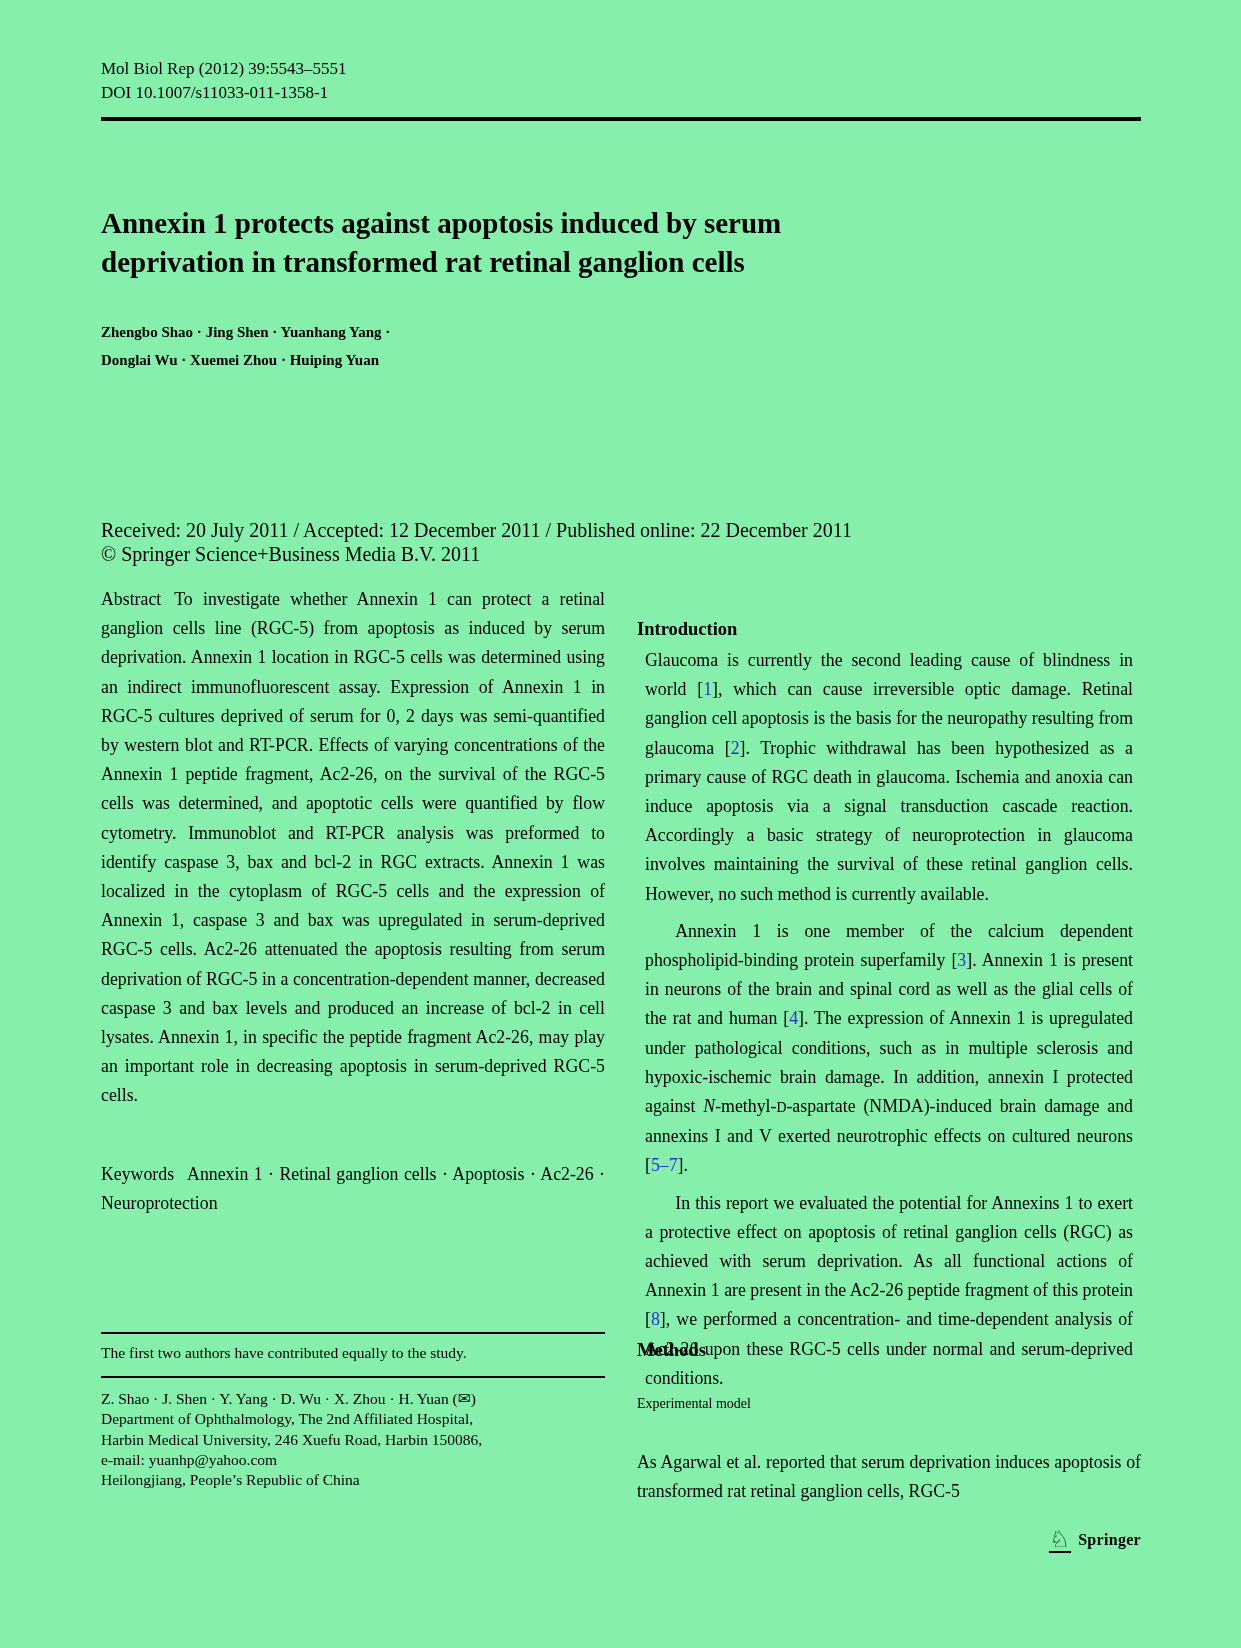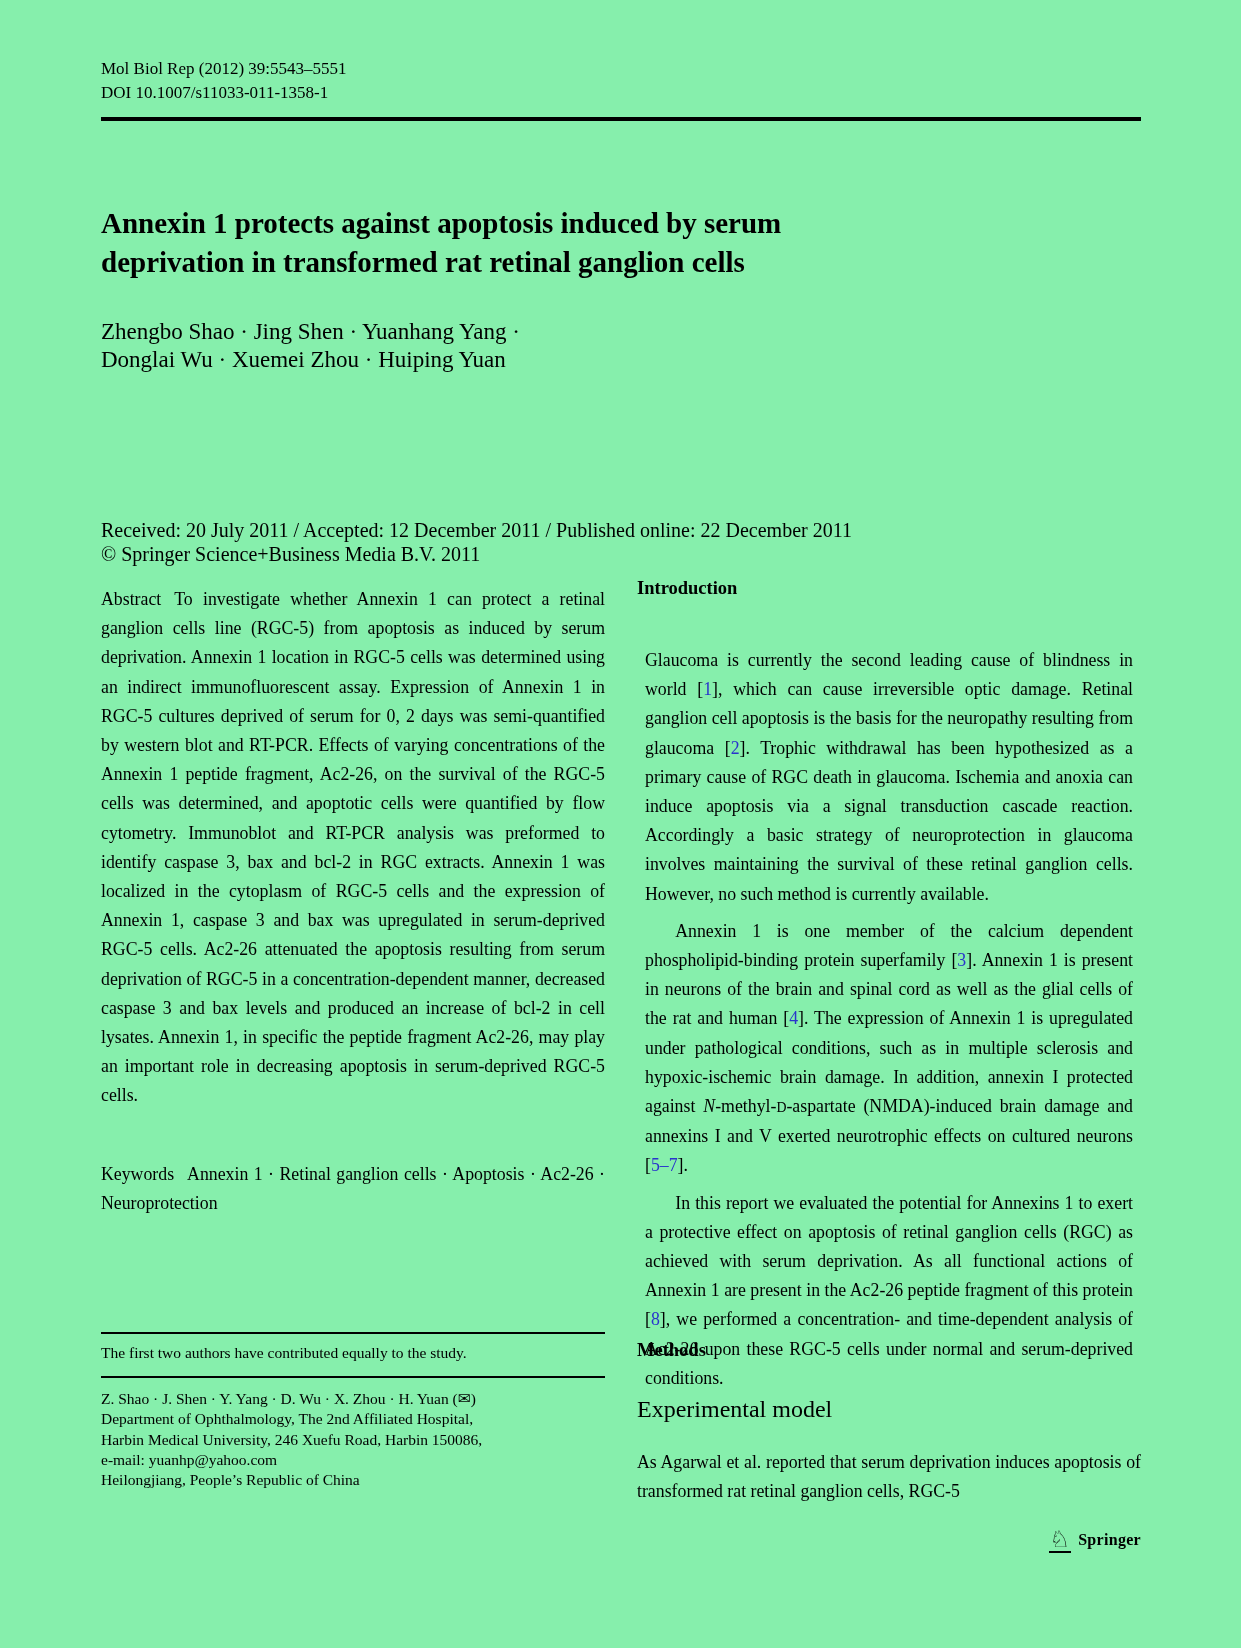--- a/index.html
+++ b/index.html
@@ -7,33 +7,33 @@
     position:relative; width:1241px; height:1648px; background:#86efac;
     font-family:"Liberation Serif", "DejaVu Serif", serif; color:#000;
     overflow:hidden;
   }
   .abs { position:absolute; }
   .b { font-weight:normal; }
   .hdr { left:101px; top:57px; font-size:17px; line-height:24px; }
   .rule-thick { left:101px; top:117px; width:1040px; height:4px; background:#000; }
   .title { left:101px; top:204px; margin:0; font-size:29px; line-height:39px; font-weight:bold; }
   .title span { display:block; }
-  .authors { left:101px; top:318px; font-size:23px; line-height:28px; font-weight:normal; }
+  .authors { left:101px; top:318px; font-size:15px; line-height:28px; font-weight:bold; }
   .dates { left:101px; top:518px; font-size:20px; line-height:24px; }
   .col { width:504px; text-align:justify; font-size:17.8px; line-height:29.2px; }
   .left-col { left:101px; }
   .right-col { left:637px; }
   .abstract { top:585px; }
   .kw { top:1160px; }
   .lbl { margin-right:13px; }
   .fn-rule { left:101px; width:504px; height:1.5px; background:#000; }
   .fn { left:101px; width:504px; font-size:15.5px; line-height:20.3px; text-align:left;
         font-family:"Liberation Serif","DejaVu Serif","DejaVu Sans",serif; }
   .sec-heading { font-size:18.5px; font-weight:bold; margin:0; }
-  .sub-heading { font-size:24px; margin:0; }
+  .sub-heading { font-size:14px; margin:0; }
   .intro-body p { margin:8px; }
   .intro-body p.indent { text-indent:1.7em; }
   .cite { color:var(--cite,#2933cc); }
   .it { font-style:italic; }
   .sc { font-size:0.78em; text-transform:uppercase; }
   .springer { right:100px; top:1527px; display:flex; align-items:flex-end; gap:7px; }
   .springer .horse { font-family:"DejaVu Sans",sans-serif; font-size:23px; line-height:23px;
                      border-bottom:2.5px solid #000; padding:0 1px 0 1px; }
   .springer .word { font-size:16px; line-height:26px; letter-spacing:0.3px;font-weight:bold; }
 </style>
@@ -77,21 +77,21 @@
   <div class="fn-rule abs" style="top:1376px"></div>
 
   <div class="fn abs" style="top:1389px">
     <div>Z. Shao · J. Shen · Y. Yang · D. Wu · X. Zhou · H. Yuan (✉)</div>
     <div>Department of Ophthalmology, The 2nd Affiliated Hospital,</div>
     <div>Harbin Medical University, 246 Xuefu Road, Harbin 150086,</div>
     <div>e-mail: yuanhp@yahoo.com</div>
     <div>Heilongjiang, People’s Republic of China</div>
   </div>
 
-  <h2 class="sec-heading abs right-col" style="top:578px">Introduction</h2>
+  <h2 class="sec-heading abs right-col" style="top:619px">Introduction</h2>
 
   <div class="col intro-body abs right-col" style="top:638px">
     <p><span>Glaucoma is currently the second leading cause of blindness in world [</span><span class="cite">1</span><span>], which can cause irreversible optic damage. Retinal ganglion cell apoptosis is the basis for the neuropathy resulting from glaucoma [</span><span class="cite">2</span><span>]. Trophic withdrawal has been hypothesized as a primary cause of RGC death in glaucoma. Ischemia and anoxia can induce apoptosis via a signal transduction cascade reaction. Accordingly a basic strategy of neuroprotection in glaucoma involves maintaining the survival of these retinal ganglion cells. However, no such method is currently available.</span></p>
     <p class="indent"><span>Annexin 1 is one member of the calcium dependent phospholipid-binding protein superfamily [</span><span class="cite">3</span><span>]. Annexin 1 is present in neurons of the brain and spinal cord as well as the glial cells of the rat and human [</span><span class="cite">4</span><span>]. The expression of Annexin 1 is upregulated under pathological conditions, such as in multiple sclerosis and hypoxic-ischemic brain damage. In addition, annexin I protected against </span><span class="it">N</span><span>-methyl-</span><span class="sc">D</span><span>-aspartate (NMDA)-induced brain damage and annexins I and V exerted neurotrophic effects on cultured neurons [</span><span class="cite">5–7</span><span>].</span></p>
     <p class="indent"><span>In this report we evaluated the potential for Annexins 1 to exert a protective effect on apoptosis of retinal ganglion cells (RGC) as achieved with serum deprivation. As all functional actions of Annexin 1 are present in the Ac2-26 peptide fragment of this protein [</span><span class="cite">8</span><span>], we performed a concentration- and time-dependent analysis of Ac2-26 upon these RGC-5 cells under normal and serum-deprived conditions.</span></p>
   </div>
 
   <h2 class="sec-heading abs right-col" style="top:1340px">Methods</h2>
   <div class="sub-heading abs right-col" style="top:1396px">Experimental model</div>
   <div class="col abs right-col" style="top:1448px">As Agarwal et al. reported that serum deprivation induces apoptosis of transformed rat retinal ganglion cells, RGC-5</div>

